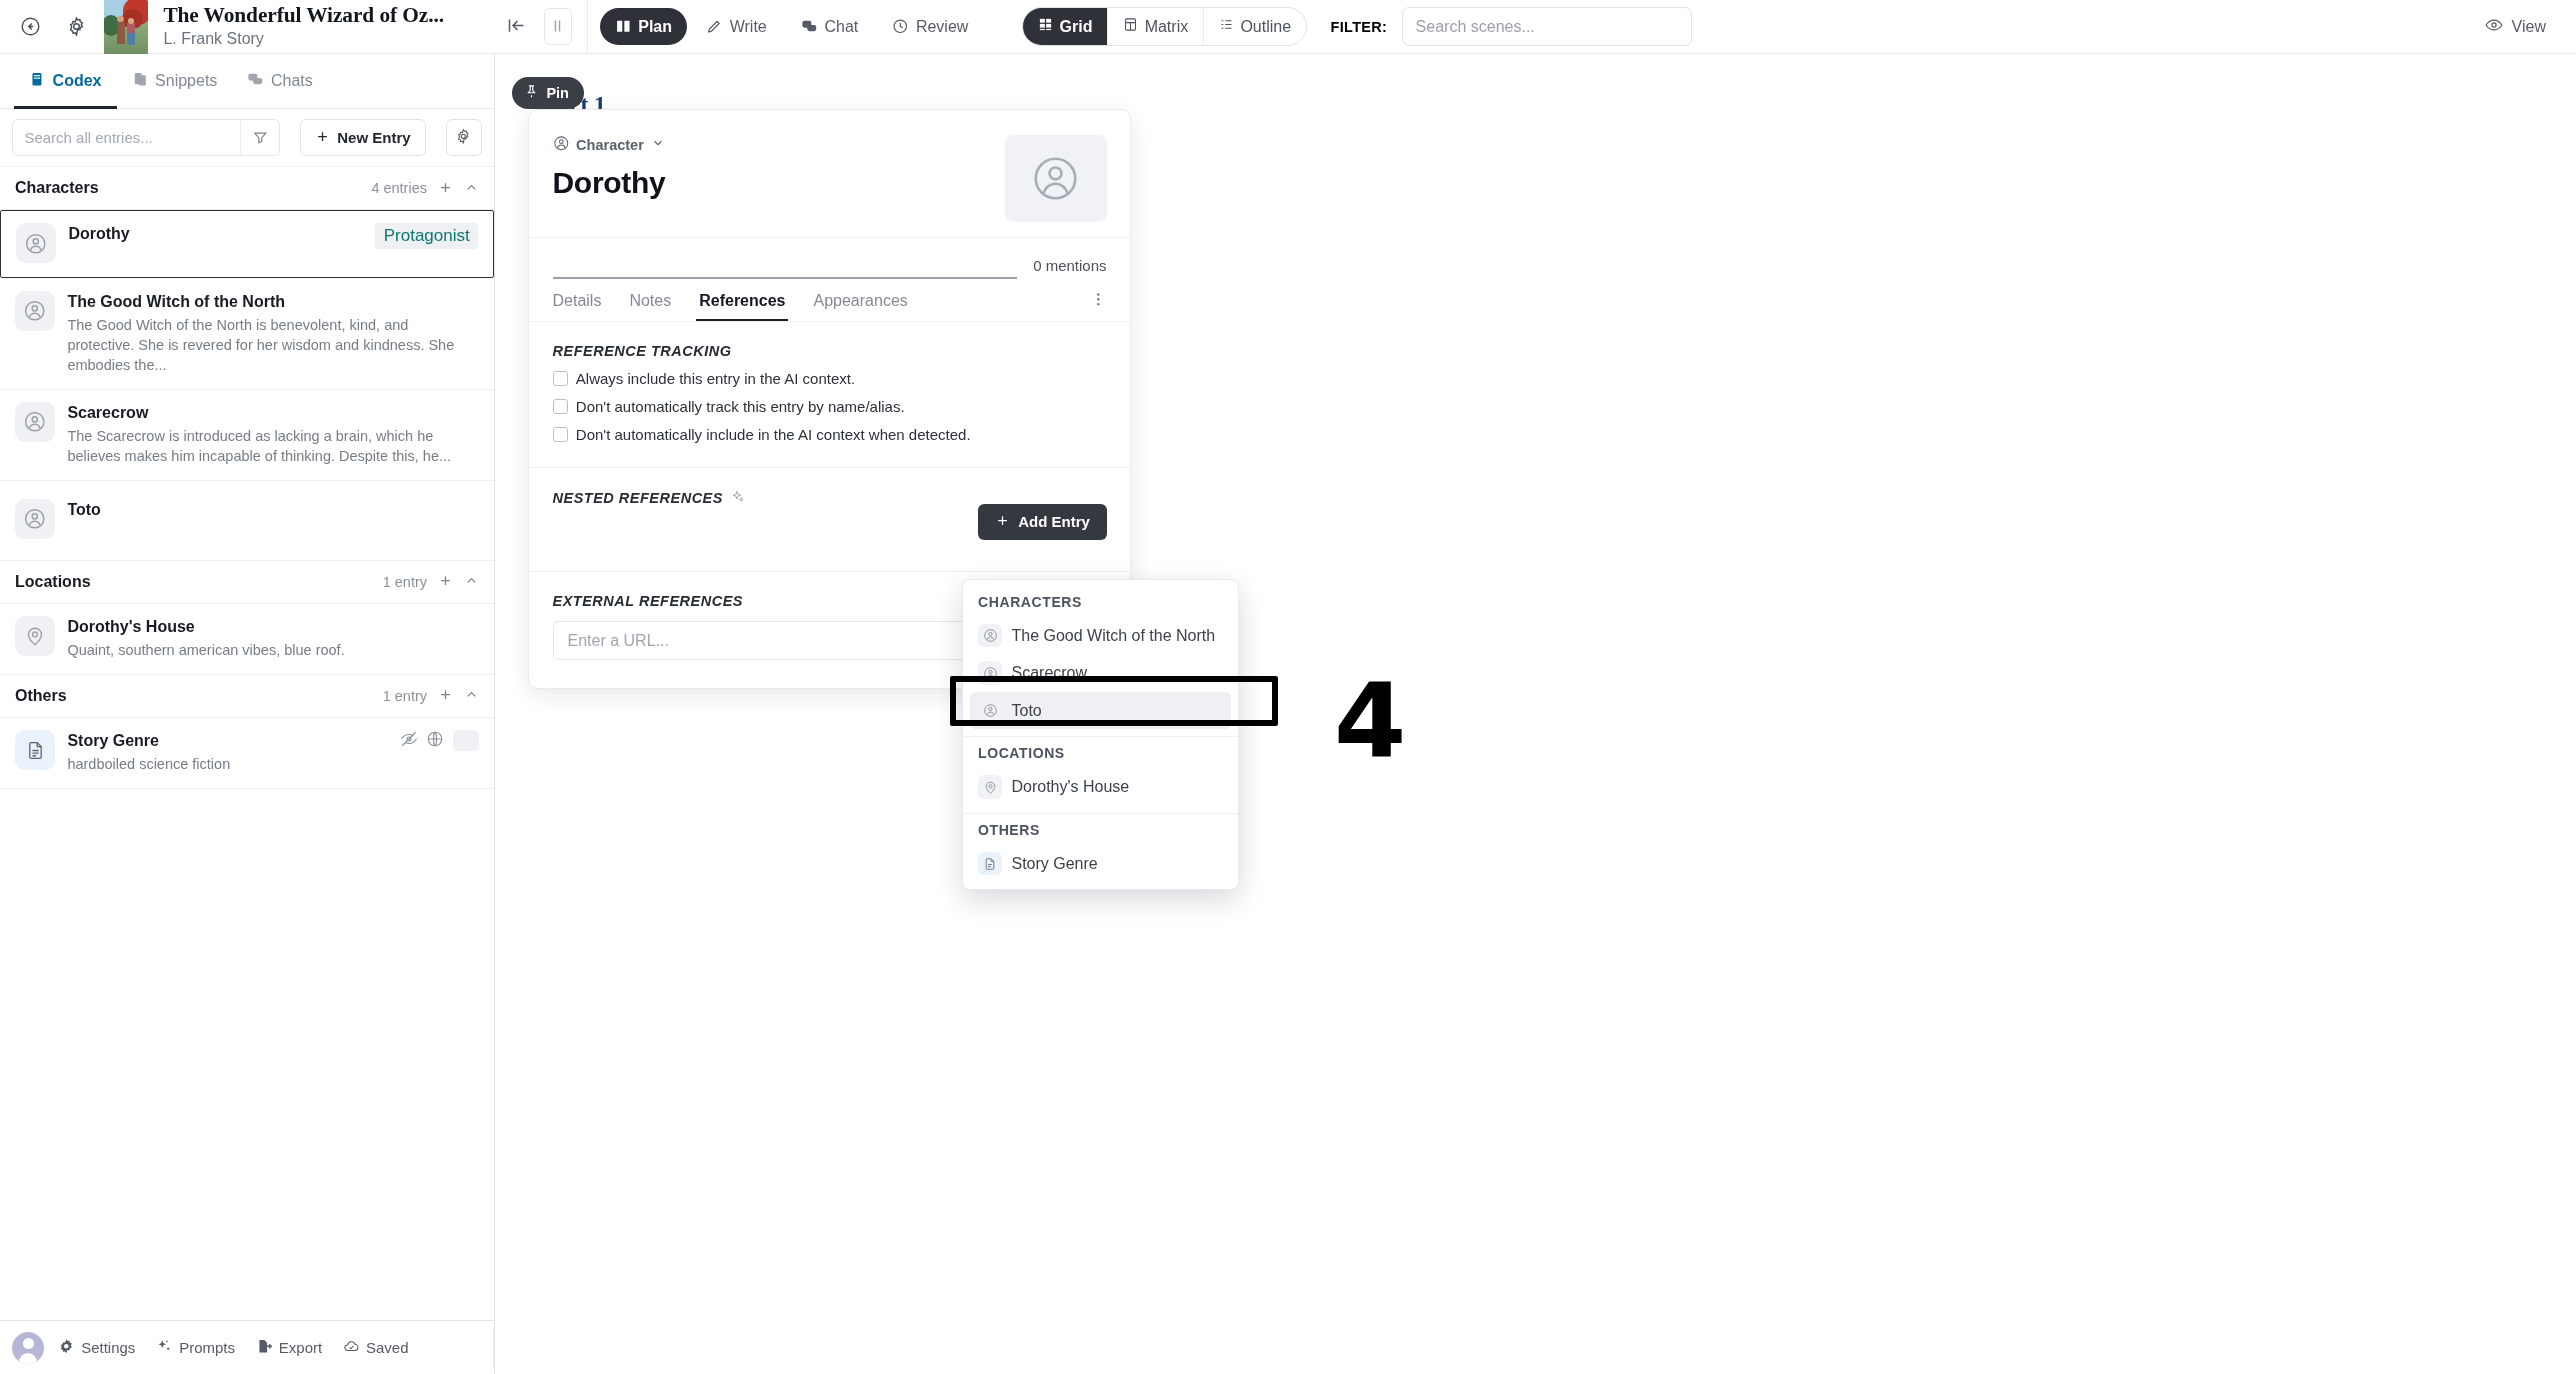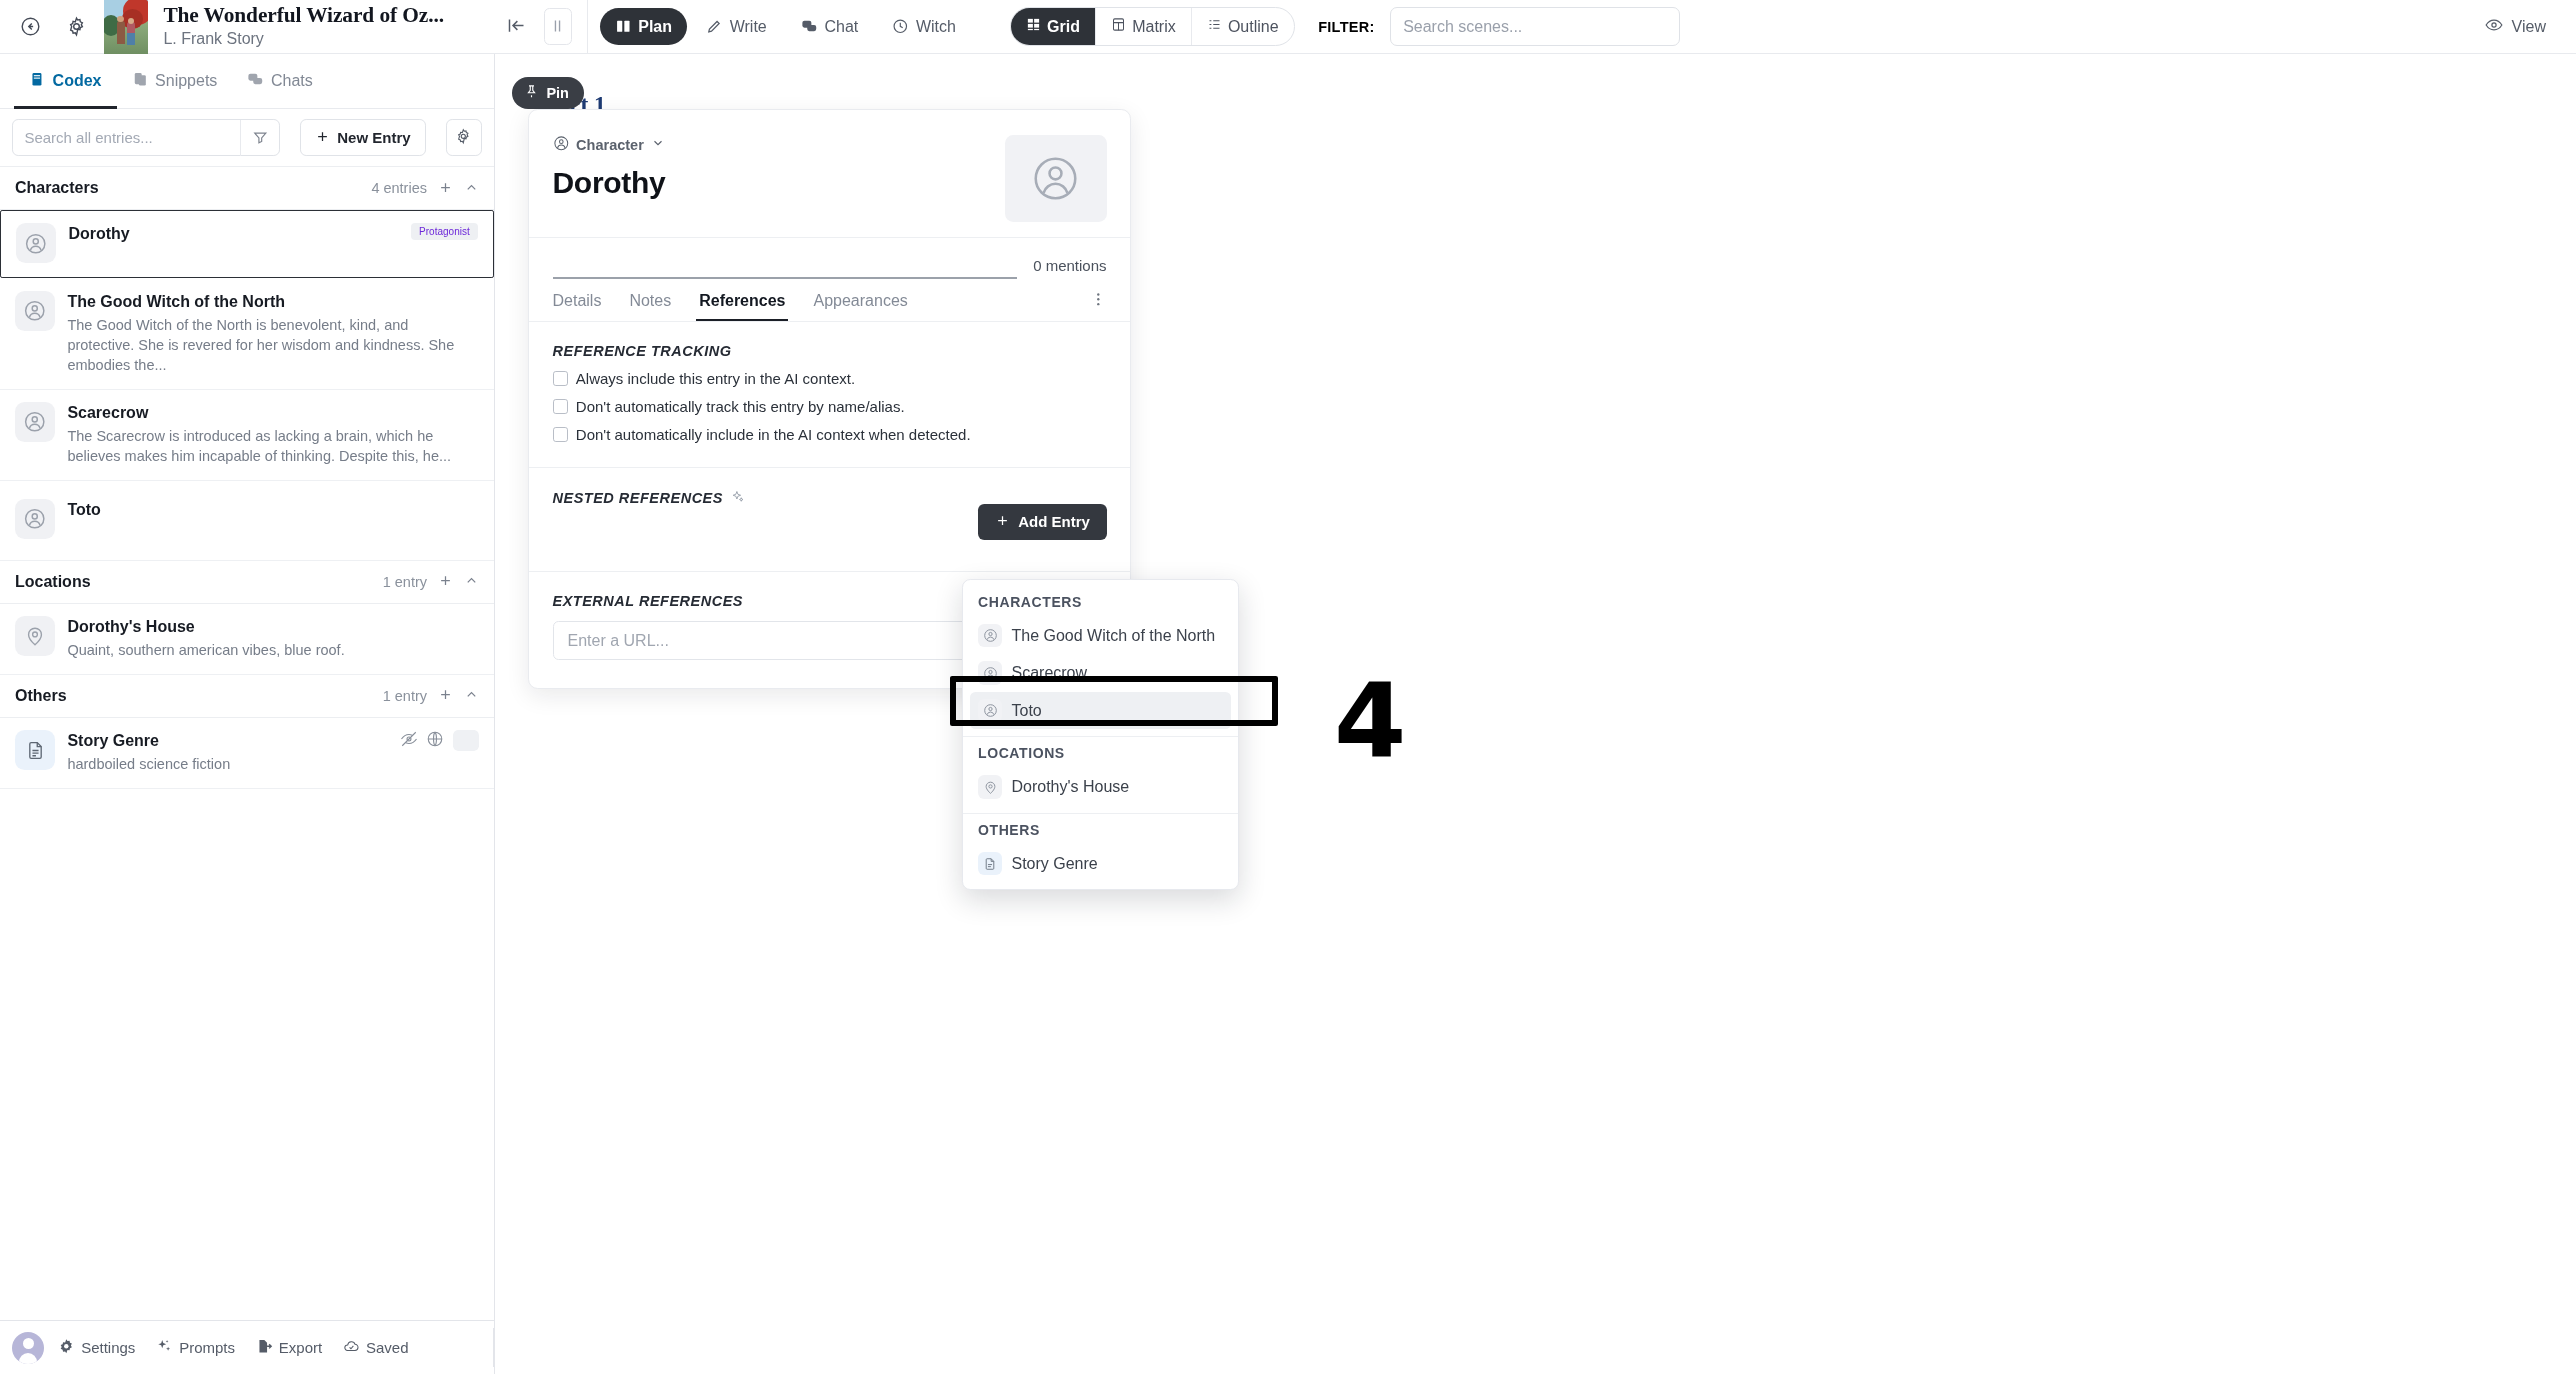--- a/index.html
+++ b/index.html
@@ -143,22 +143,22 @@
   .entry.selected { border: 1.4px solid #2b2f36; border-radius: 2.1px; }
   .entry-av {
     width: 40px; height: 40px; border-radius: 9.7px; background: #f0f1f4;
     display: flex; align-items: center; justify-content: center; color: #9ba1ab; flex: none;
   }
   .entry-av.doc { background: #eaf2fb; color: #5d6672; }
   .entry-body { flex: 1; min-width: 0; }
   .entry-title-row { display: flex; align-items: flex-start; }
   .entry-title { font-size: 16px; font-weight: 600; color: #171b23; line-height: 21px; }
   .badge {
-    margin-left: auto; background: #eef0f3; color: #6d28d9;
-    font-size: 10px; border-radius: 4.1px; padding: 2.8px 8.3px; white-space: nowrap;
+    margin-left: auto; background: #eef0f3; color: #0f766e;
+    font-size: 17px; border-radius: 4.1px; padding: 2.8px 8.3px; white-space: nowrap;
   }
   .entry-desc { font-size: 14.5px; color: #767d89; line-height: 20px; margin-top: 2.8px; }
   .entry-icons { margin-left: auto; display: flex; align-items: center; gap: 8.3px; color: #878e99; }
   .ai-chip {
     background: #eef0f3; border-radius: 4.8px; padding: 2.1px 6.2px;
     font-size: 14px; font-weight: 700;
     background-image: linear-gradient(90deg,#e8a33d,#3f7fd6);
     -webkit-background-clip: text; background-clip: text; color: transparent;
     box-shadow: inset 0 0 0 69px #eff1f4;
   }
@@ -361,21 +361,21 @@
         </span>
         <span>Chat</span>
       </div>
       <div class="mode">
         <span>
           <svg width="16.6" height="16.6" viewBox="0 0 24 24" fill="none" stroke="currentColor" stroke-width="1.7">
               <circle cx="12" cy="12" r="9"></circle>
               <path d="M12 7v5l3.5 2"></path>
             </svg>
         </span>
-        <span>Witch</span>
+        <span>Review</span>
       </div>
     </div>
 
     <div class="viewsel">
       <div class="vs active">
         <span>
           <svg width="15" height="15" viewBox="0 0 24 24" fill="currentColor">
               <rect x="3" y="3" width="8" height="6"></rect>
               <rect x="13" y="3" width="8" height="6"></rect>
               <rect x="3" y="11" width="8" height="6"></rect>

